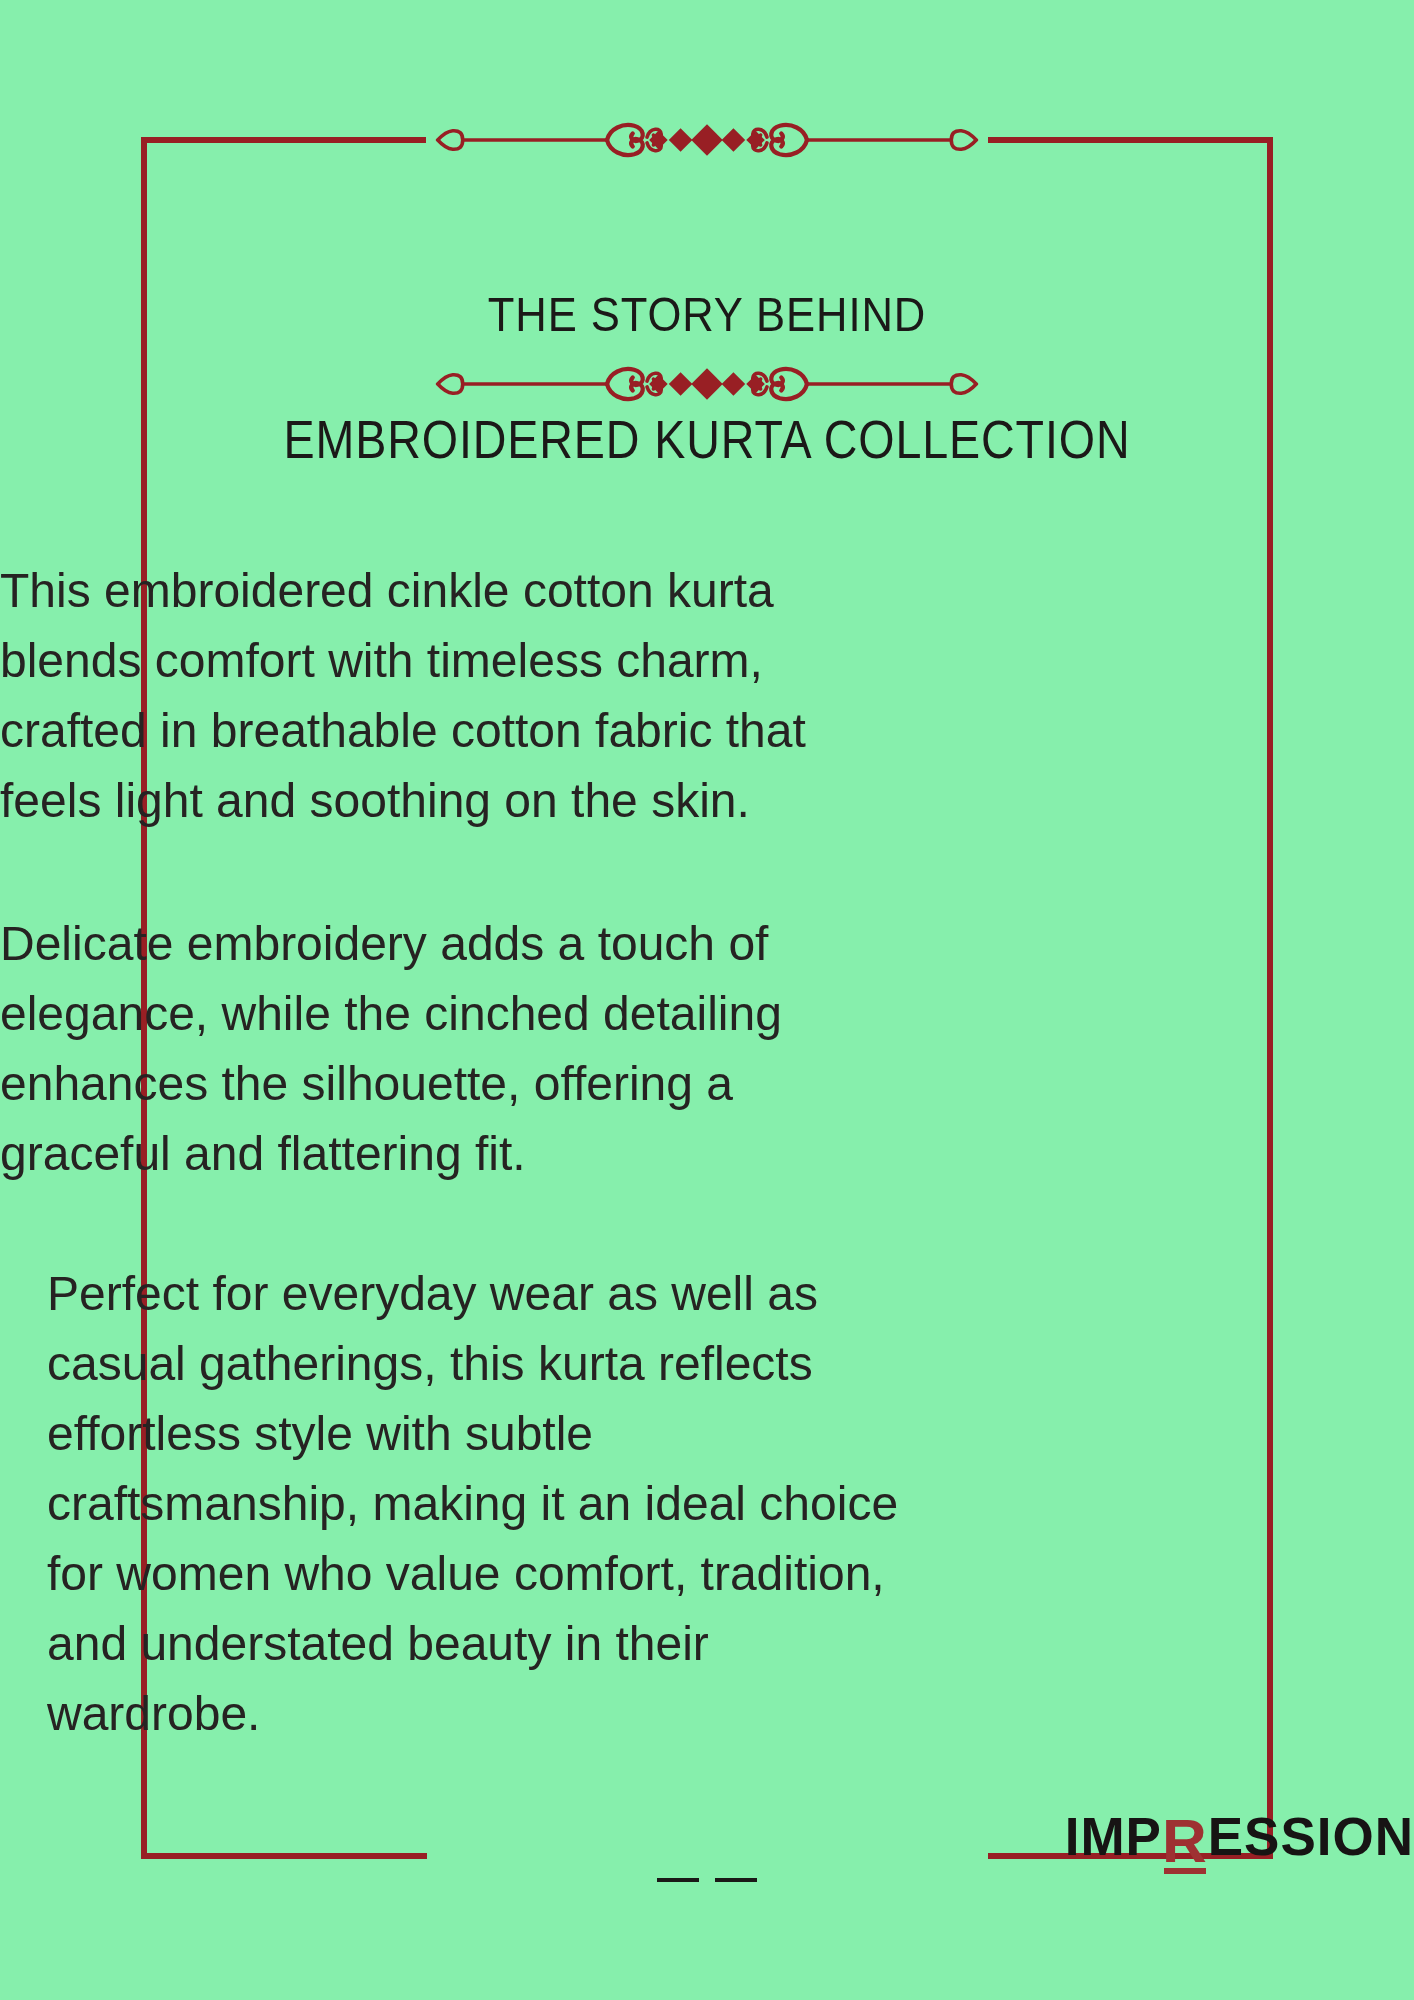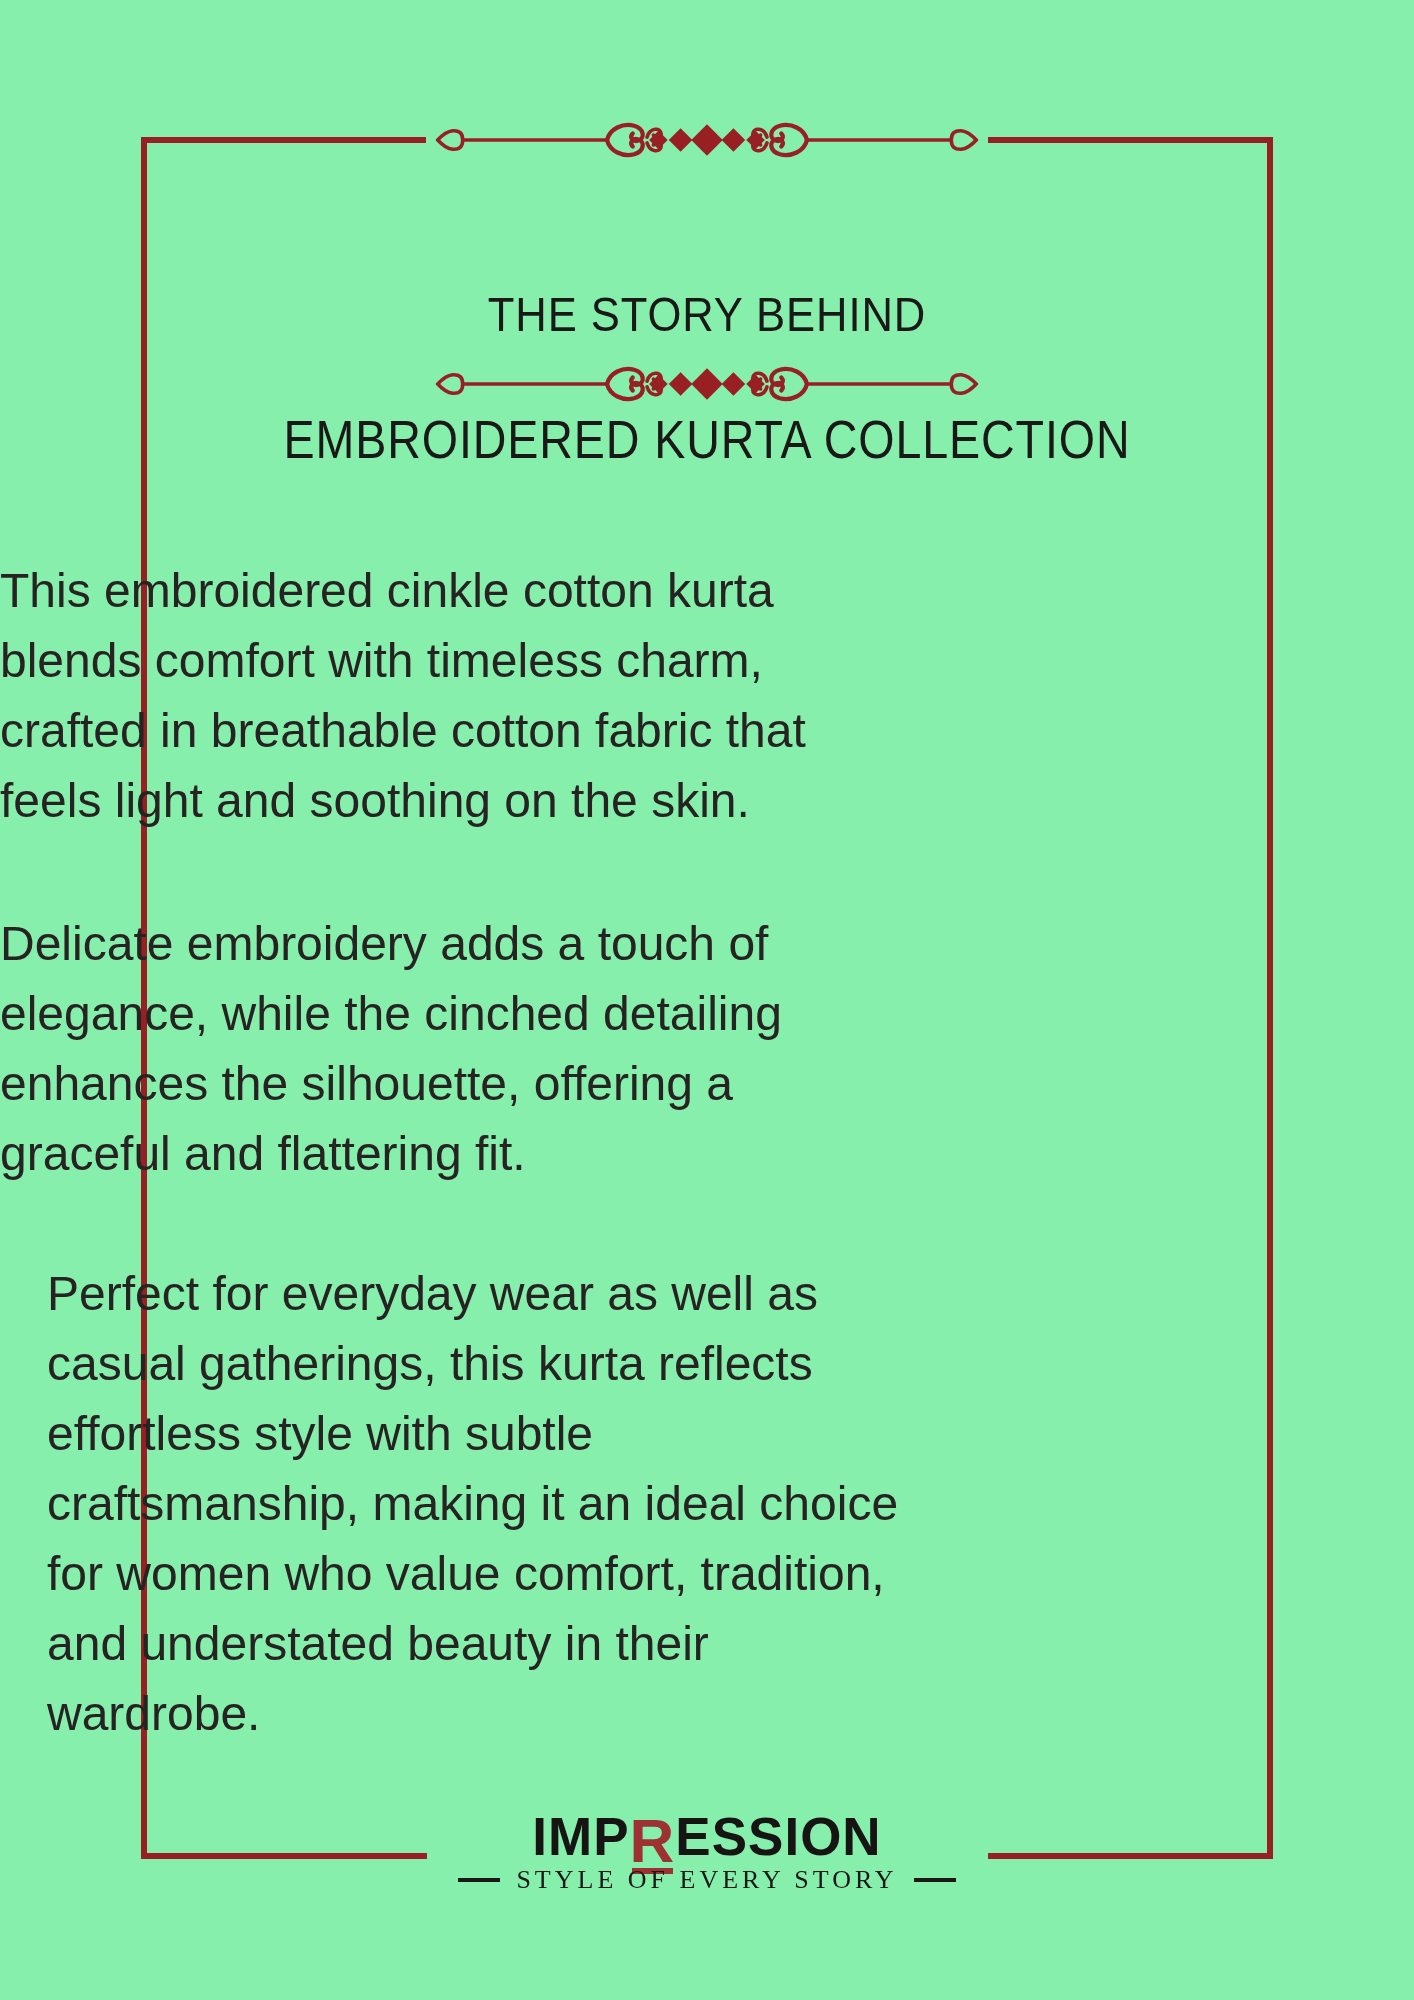--- a/index.html
+++ b/index.html
@@ -16,21 +16,21 @@
   .eyebrow{top:288px;font-size:49px;line-height:52px;letter-spacing:1px;transform:scaleX(.89);}
   .headline{top:412px;font-size:53px;line-height:56px;letter-spacing:1px;transform:scaleX(.88);}
   .para{
     position:absolute;left:0;width:1414px;color:#262322;
     font-size:48px;line-height:70px;white-space:pre-line;font-weight:400;
   }
   .para.p1{top:556px;}
   .para.p2{top:909px;}
   .para.p3{top:1259px;padding-left:47px;}
   .logo-word{
-    position:absolute;left:0;top:1804px;width:1414px;text-align:center;
+    position:absolute;left:0;top:1804px;width:1414px;text-align:right;
     font-weight:700;font-size:53px;line-height:60px;letter-spacing:1px;color:#171414;white-space:nowrap;
   }
   .logo-r{
     display:inline-block;position:relative;color:#9e3132;font-size:62px;line-height:60px;
     transform:translateY(7px);font-weight:700;
   }
   .logo-r::after{
     content:"";position:absolute;left:2px;right:2px;bottom:-3px;height:6px;background:#9e3132;
   }
   .logo-tagline{
@@ -101,17 +101,16 @@
 effortless style with subtle
 craftsmanship, making it an ideal choice
 for women who value comfort, tradition,
 and understated beauty in their
 wardrobe.</div>
 
   <div class="logo-word"><span>IMP</span><span class="logo-r">R</span><span>ESSION</span></div>
 
   <div class="logo-tagline">
     <span class="tag-dash"></span>
-    <span class="tag-text">STYLE OF EVERY STORY</span>
     <span class="tag-dash"></span>
   </div>
 
 </div>
 
 </body></html>

